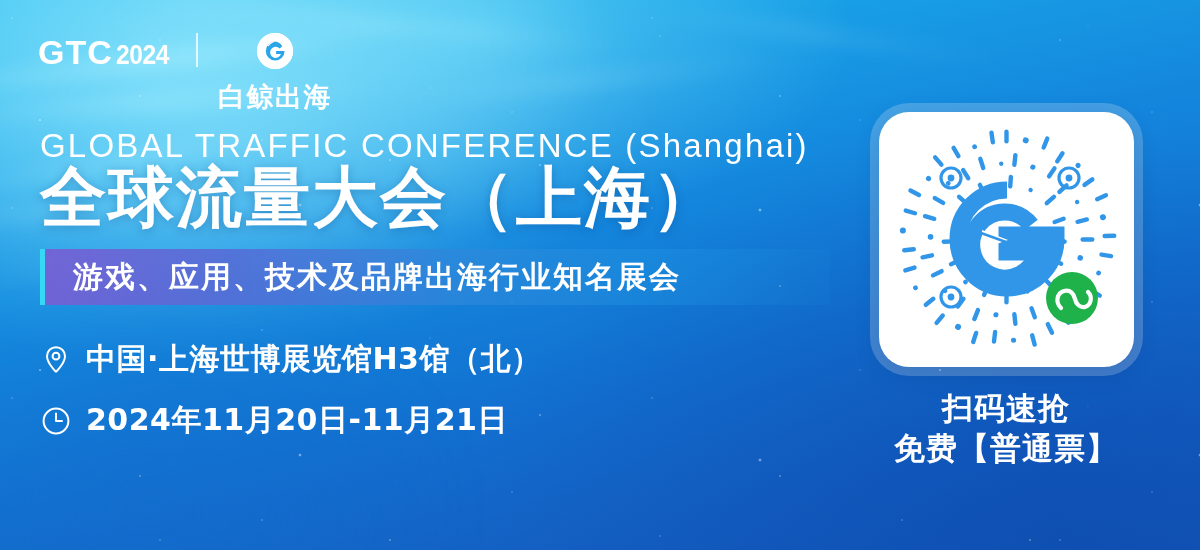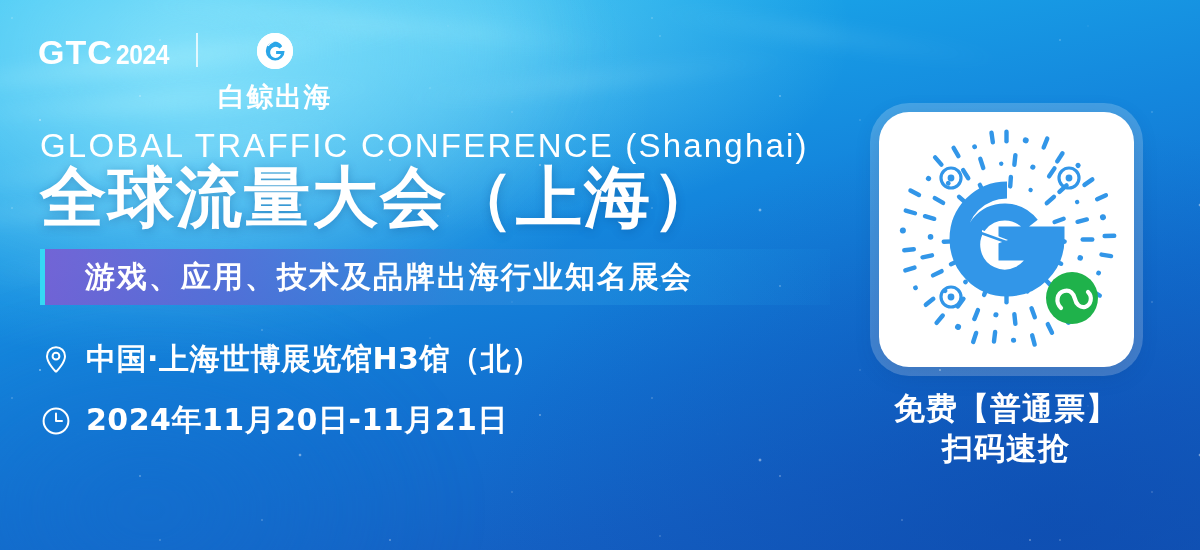--- a/index.html
+++ b/index.html
@@ -129,21 +129,21 @@
   }
 
   #tagline-bar {
     margin-top:18px;
     height:56px; width:790px;
     display:flex; align-items:center;
     border-left:5px solid #35d8f5;
     background:linear-gradient(90deg, rgba(119,95,212,.92) 0%, rgba(86,108,214,.88) 24%, rgba(47,135,218,.70) 52%, rgba(32,150,226,.40) 76%, rgba(30,160,232,.06) 100%);
   }
   #tagline-text {
-    margin-left:40px;
+    margin-left:28px;
     font-size:30px; font-weight:bold; color:#ffffff;
     letter-spacing:2px; white-space:nowrap;
     font-family:"DejaVu Sans","Liberation Sans",sans-serif;
   }
 
   .info-row {
     display:flex; align-items:center; gap:14px;
     color:#ffffff; white-space:nowrap;
   }
   #row-venue { margin-top:34px; }
@@ -506,18 +506,18 @@
         </g>
 
         <g>
           <circle cx="193" cy="186" r="26" fill="#1fb24b"></circle>
           <path d="M182 196 c-6 -6 -4 -15 3 -17 c6 -2 10 3 11 8 c1 5 5 9 10 8 c6 -2 8 -10 3 -15" fill="none" stroke="#ffffff" stroke-width="4.2" stroke-linecap="round"></path>
         </g>
       </svg>
     </div>
 
     <div id="qr-caption">
+      <div>扫码速抢</div>
       <div>免费【普通票】</div>
-      <div>扫码速抢</div>
     </div>
   </div>
 
 </div>
 
 </body></html>

